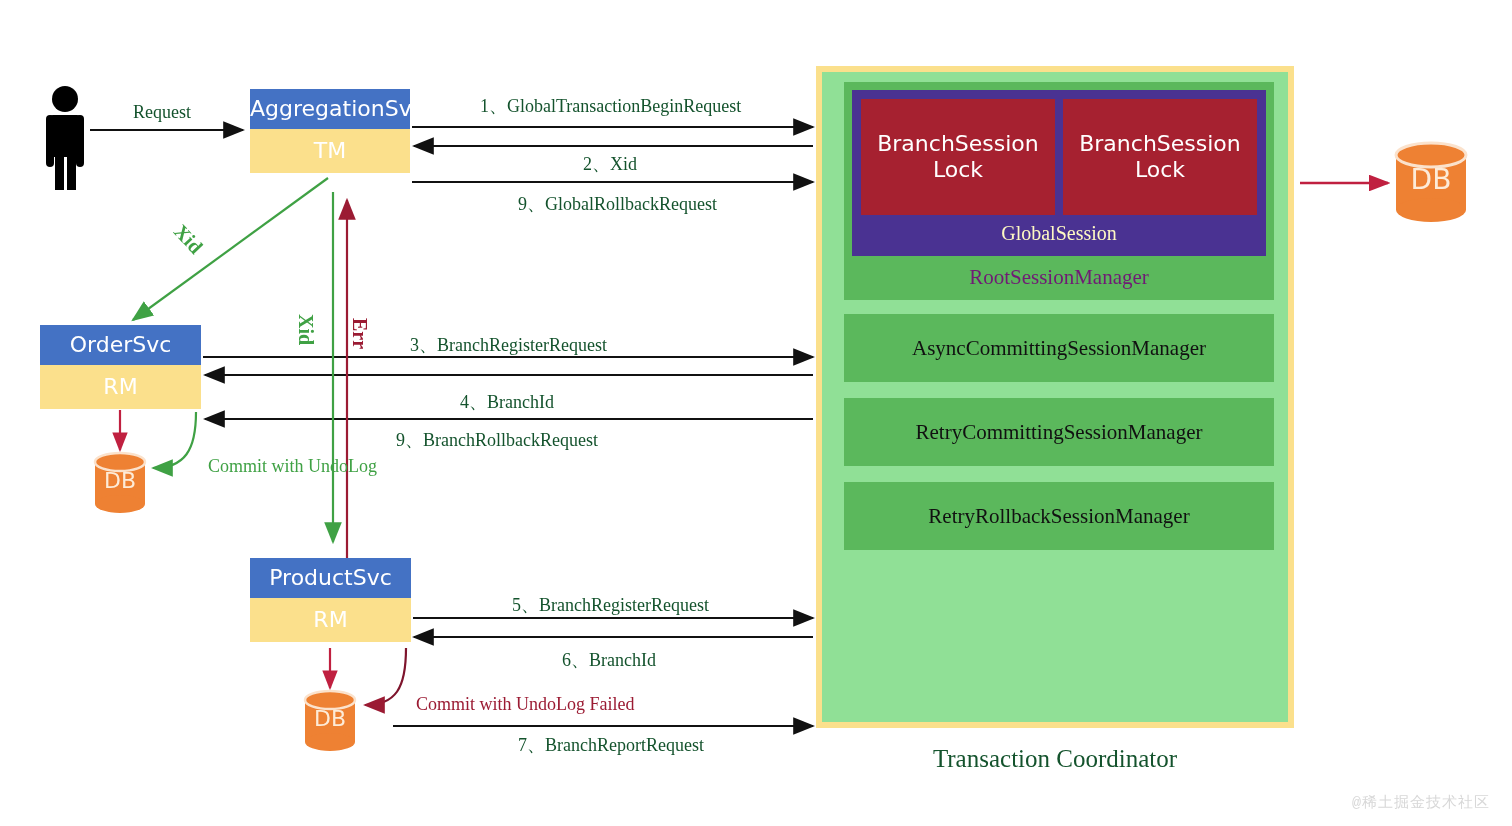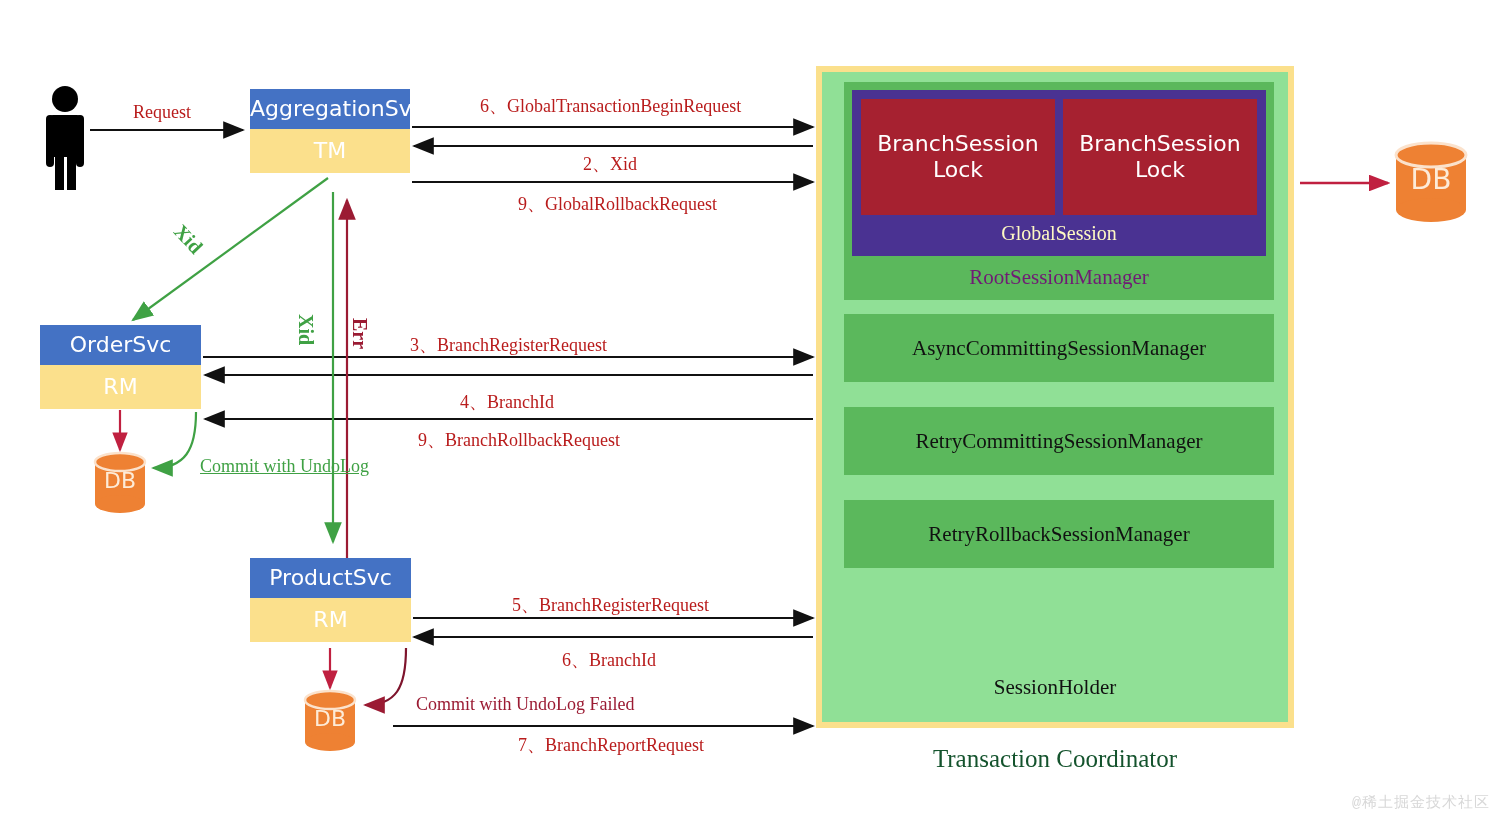--- a/index.html
+++ b/index.html
@@ -111,21 +111,21 @@
   #root-mgr-label {
     line-height: 42px;
     height: 42px;
     text-align: center;
     font-size: 21px;
     color: #701a75;
   }
   .mgr-simple {
     height: 68px;
     line-height: 68px;
-    margin-bottom: 25px;
+    margin-bottom: 16px;
   }
   #session-holder-label {
     position: absolute;
     left: 0;
     right: 0;
     bottom: 22px;
     text-align: center;
     font-size: 21px;
     color: #111111;
   }
@@ -143,21 +143,21 @@
     width: 100%;
     text-align: center;
     color: #FDEBD8;
     font-family: "DejaVu Sans", sans-serif;
     pointer-events: none;
   }
   
   .lbl {
     position: absolute;
     font-size: 17px;
-    color: #b91c1c;
+    color: #14532d;
     white-space: nowrap;
   }
   .lbl-green { color: #3FA144; }
   .lbl-red   { color: #9B1B33; }
   .rot90 {
     transform-origin: 0 0;
     transform: rotate(90deg);
   }
   .rotdiag {
     transform-origin: 0 0;
@@ -307,45 +307,44 @@
           </div>
           <div id="global-session-label">GlobalSession</div>
         </div>
         <div id="root-mgr-label">RootSessionManager</div>
       </div>
 
       <div class="mgr-box mgr-simple">AsyncCommittingSessionManager</div>
       <div class="mgr-box mgr-simple">RetryCommittingSessionManager</div>
       <div class="mgr-box mgr-simple">RetryRollbackSessionManager</div>
 
-      <div id="session-holder-label">SessionHolder</div>
     </div>
   </div>
 
   <div id="tc-caption">Transaction Coordinator</div>
 
   <div class="lbl" style="left:133px; top:102px; font-size:18px;">Request</div>
 
-  <div class="lbl" style="left:480px; top:94px; font-size:18px;">6、GlobalTransactionBeginRequest</div>
+  <div class="lbl" style="left:480px; top:94px; font-size:18px;">1、GlobalTransactionBeginRequest</div>
   <div class="lbl" style="left:583px; top:152px; font-size:18px;">2、Xid</div>
   <div class="lbl" style="left:518px; top:192px; font-size:18px;">9、GlobalRollbackRequest</div>
 
   <div class="lbl" style="left:410px; top:333px; font-size:18px;">3、BranchRegisterRequest</div>
   <div class="lbl" style="left:460px; top:390px; font-size:18px;">4、BranchId</div>
-  <div class="lbl" style="left:418px; top:428px; font-size:18px;">9、BranchRollbackRequest</div>
+  <div class="lbl" style="left:396px; top:428px; font-size:18px;">9、BranchRollbackRequest</div>
 
   <div class="lbl" style="left:512px; top:593px; font-size:18px;">5、BranchRegisterRequest</div>
   <div class="lbl" style="left:562px; top:648px; font-size:18px;">6、BranchId</div>
   <div class="lbl" style="left:518px; top:733px; font-size:18px;">7、BranchReportRequest</div>
 
   <div class="lbl lbl-green rotdiag" style="left:186px; top:220px; font-size:20px; font-weight:bold;">Xid</div>
 
   <div class="lbl lbl-green rot90" style="left:317px; top:314px; font-size:20px; font-weight:bold;">Xid</div>
 
   <div class="lbl lbl-red rot90" style="left:371px; top:318px; font-size:20px; font-weight:bold;">Err</div>
 
-  <div class="lbl lbl-green" style="left:200px; top:456px; font-size:18px;text-decoration:underline;">Commit with UndoLog</div>
+  <div class="lbl lbl-green" style="left:208px; top:456px; font-size:18px;">Commit with UndoLog</div>
 
   <div class="lbl lbl-red" style="left:416px; top:694px; font-size:18px;">Commit with UndoLog Failed</div>
 
   <div id="watermark">@稀土掘金技术社区</div>
 
 </div>
 
 </body></html>

